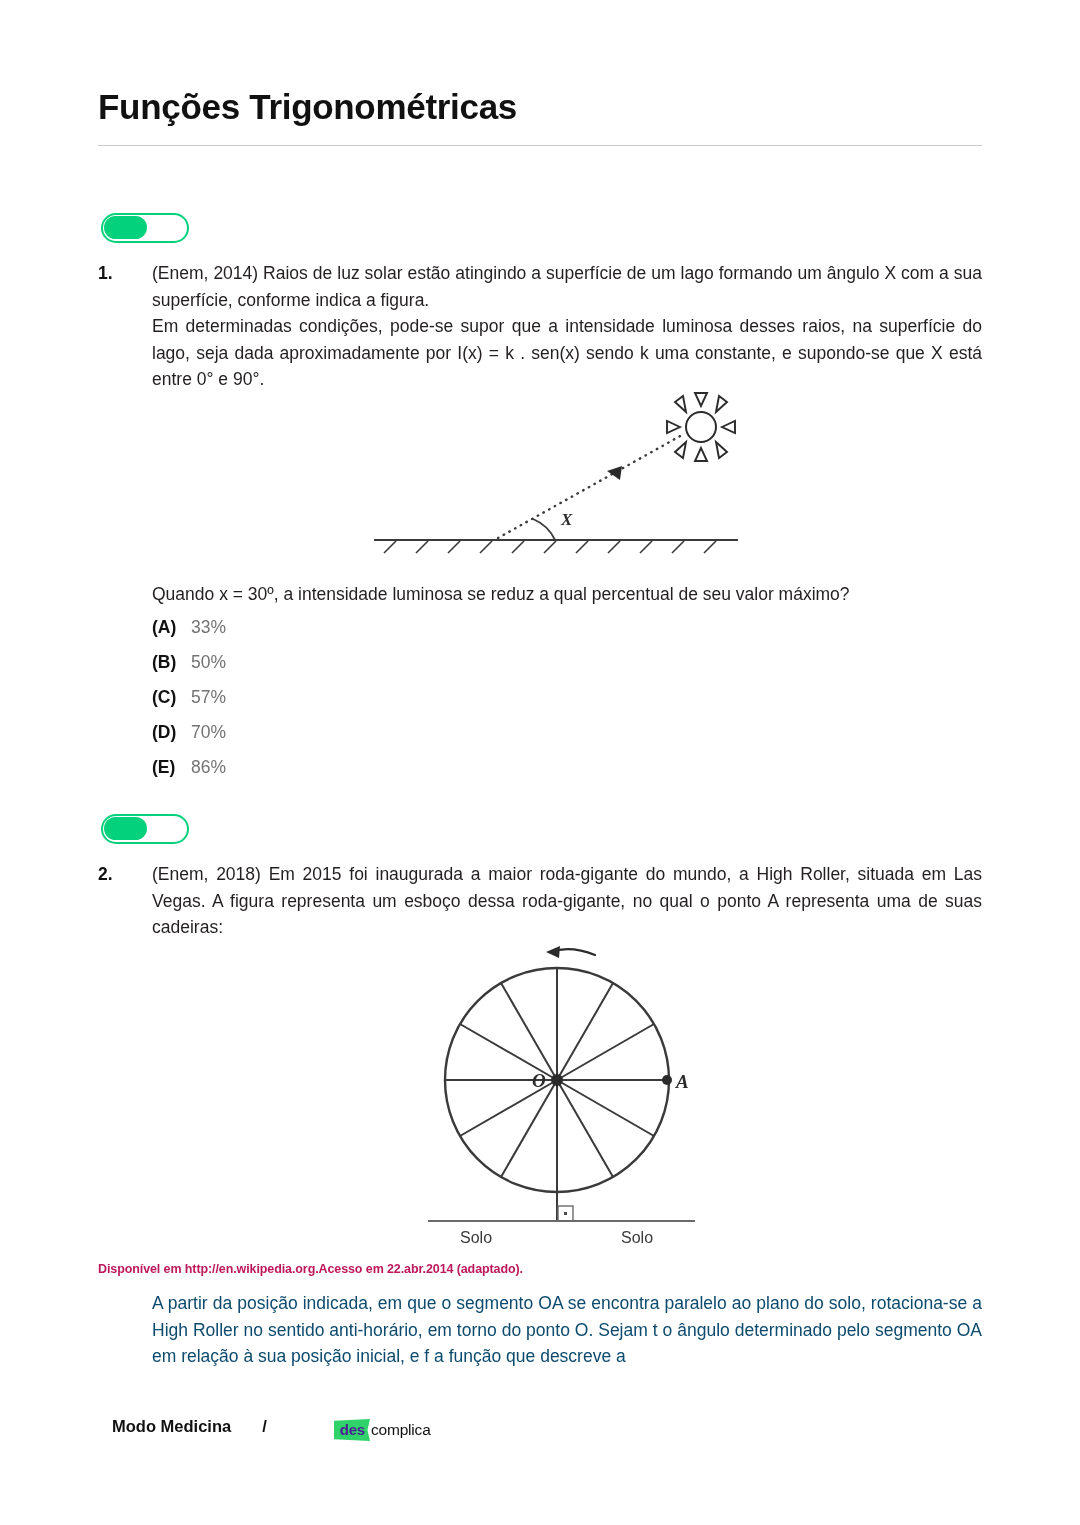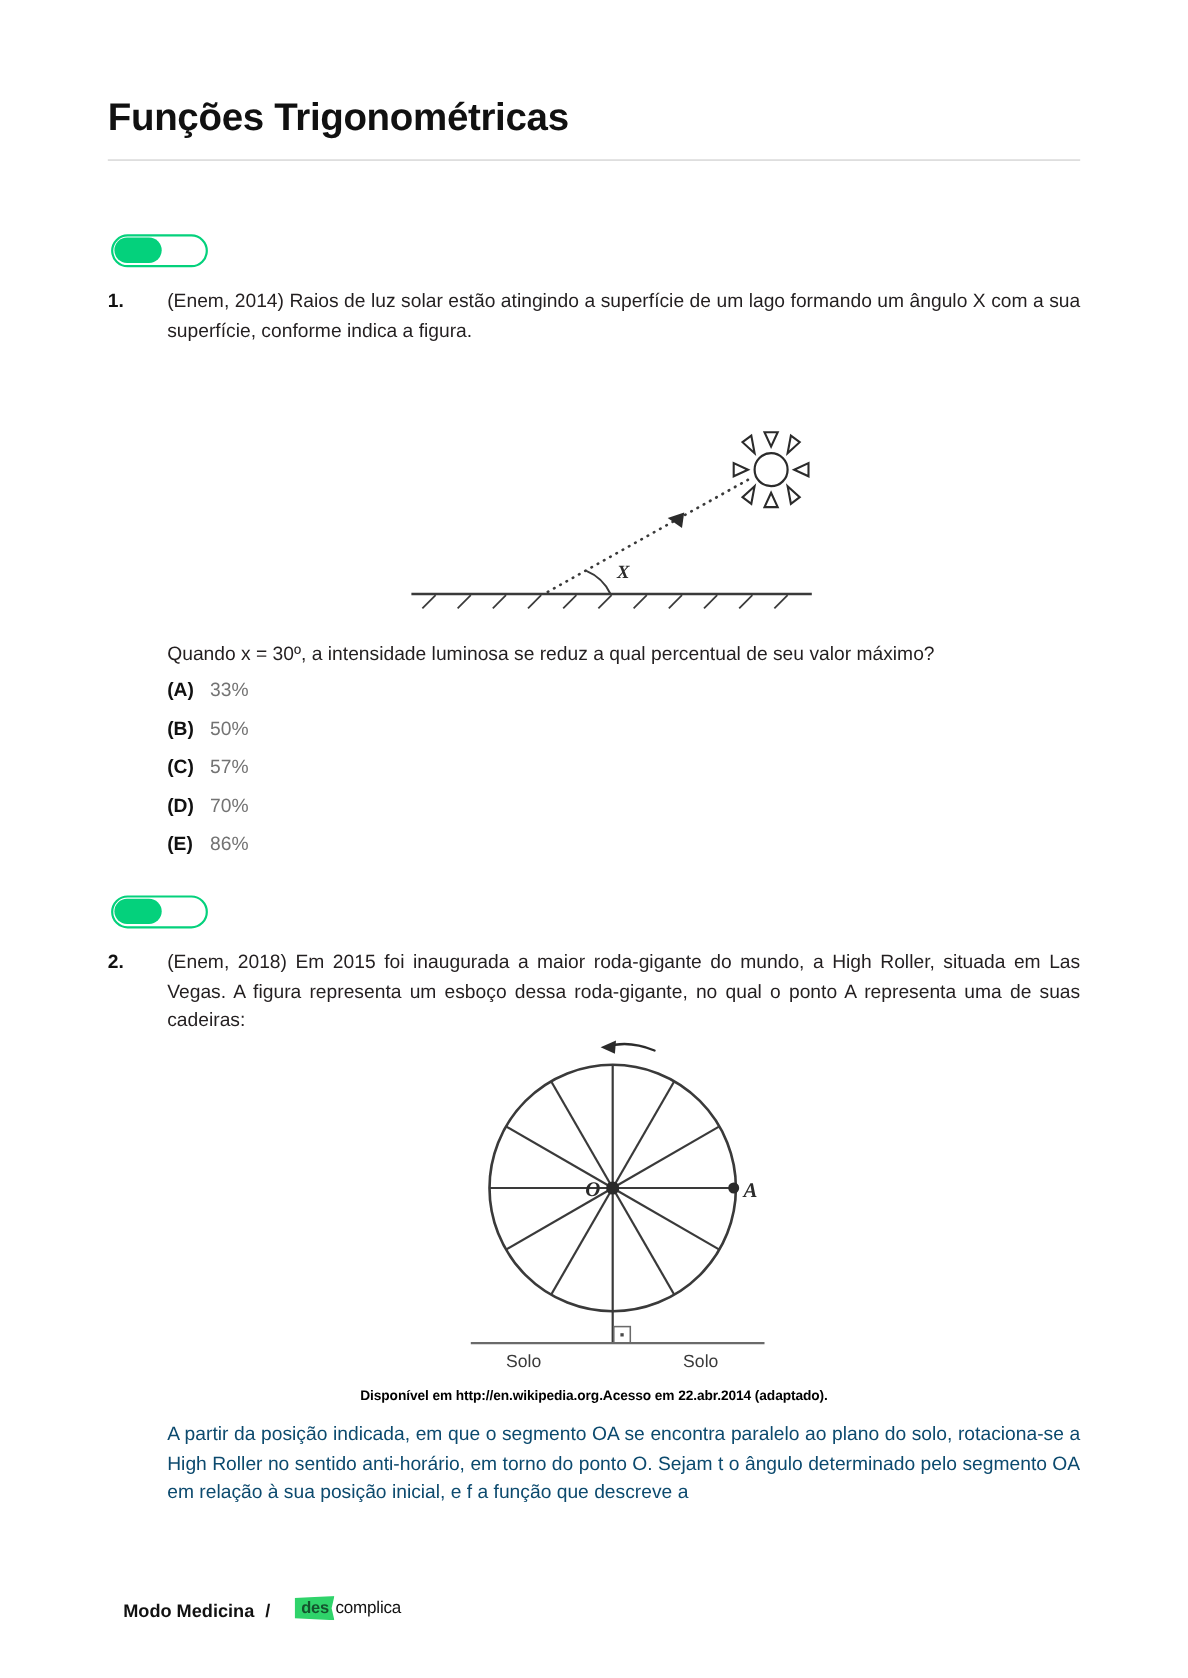--- a/index.html
+++ b/index.html
@@ -137,47 +137,48 @@
     left: 420px;
     top: 938px;
   }
 
   
   .source {
     position: absolute;
     left: 98px;
     top: 1262px;
     width: 884px;
-    text-align: center;
+    text-align: left;
     font-size: 12.5px;
     font-weight: bold;
-    color: #000000;
+    color: #be185d;
     letter-spacing: -0.1px;
   }
 
   
   .trailing {
     position: absolute;
     left: 152px;
     top: 1290px;
     width: 830px;
     font-size: 17.5px;
     line-height: 26.5px;
     text-align: justify;
     color: #0c4a6e;
   }
 
   
   .footer {
     position: absolute;
     left: 112px;
-    top: 1449px;
+    top: 1417px;
     display: flex;
-    align-items: flex-end;
+    align-items: flex-start;
     height: 26px;
+    gap: 21px;
   }
   .footer-label {
     font-size: 16.5px;
     font-weight: bold;
     color: #111;
     white-space: nowrap;
   }
   .footer-sep {
     font-size: 16.5px;
     font-weight: bold;
@@ -186,27 +187,28 @@
   }
   .brand {
     display: flex;
     align-items: center;
     margin-left: 14px;
     position: relative;
     height: 26px;
   }
   .brand-mark {
     background: #2fd36a;
-    color: #14532d;
+    color: #4c1d95;
     font-size: 15px;
     font-weight: bold;
     padding: 3px 5px 3px 6px;
     line-height: 16px;
     clip-path: polygon(0% 8%, 100% 0%, 93% 50%, 100% 100%, 0% 92%);
     letter-spacing: -0.2px;
+    margin-left: 24px;
   }
   .brand-rest {
     font-size: 15.5px;
     font-weight: normal;
     color: #111;
     margin-left: 1px;
     letter-spacing: -0.2px;
   }
 
   svg { display: block; }
@@ -232,20 +234,21 @@
   </div>
 
   <div class="q-block toggle" id="q1-toggle">
     <div class="knob"></div>
   </div>
 
   <div class="q-row" id="q1-body">
     <div class="q-num">1.</div>
     <div class="q-text">
       <p>(Enem, 2014) Raios de luz solar estão atingindo a superfície de um lago formando um ângulo X com a sua superfície, conforme indica a figura.</p>
+      <p>Em determinadas condições, pode-se supor que a intensidade luminosa desses raios, na superfície do lago, seja dada aproximadamente por I(x) = k . sen(x) sendo k uma constante, e supondo-se que X está entre 0° e 90°.</p>
     </div>
   </div>
 
   <div class="fig-sun">
     <svg width="380" height="170" viewBox="0 0 380 170" aria-hidden="true">
 
       <line x1="4" y1="152" x2="368" y2="152" stroke="#3a3a3a" stroke-width="2.2"></line>
 
       <g stroke="#3a3a3a" stroke-width="1.6">
         <line x1="14" y1="165" x2="26" y2="153"></line>

